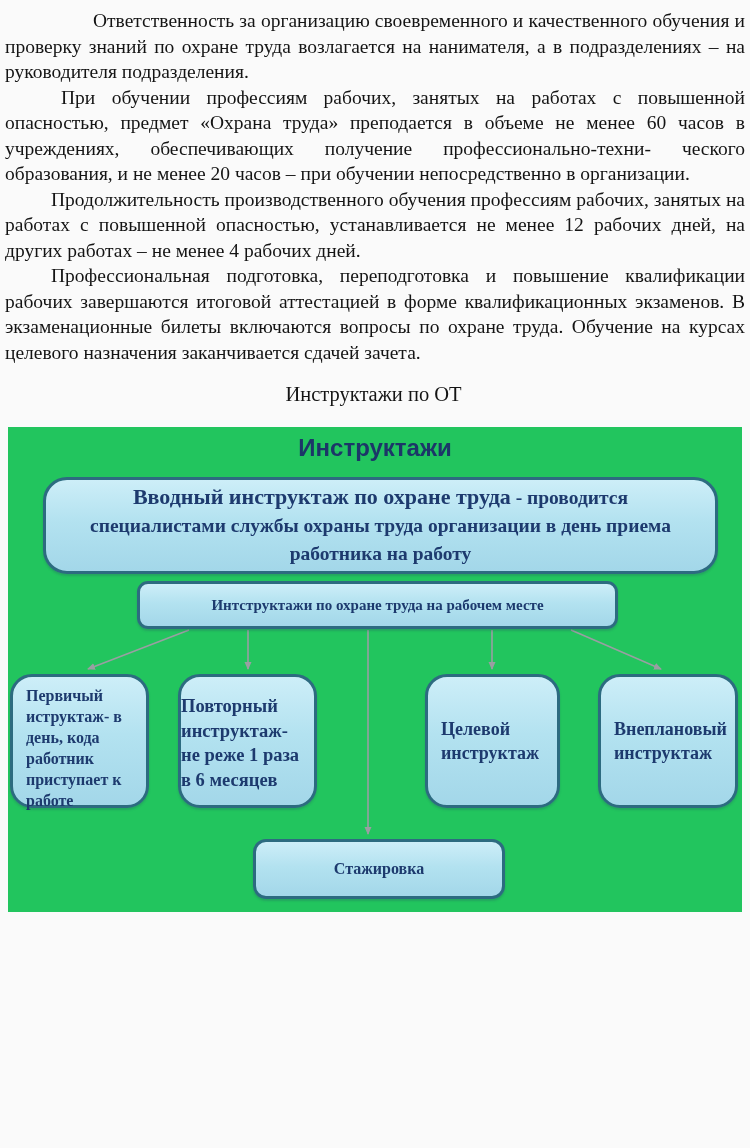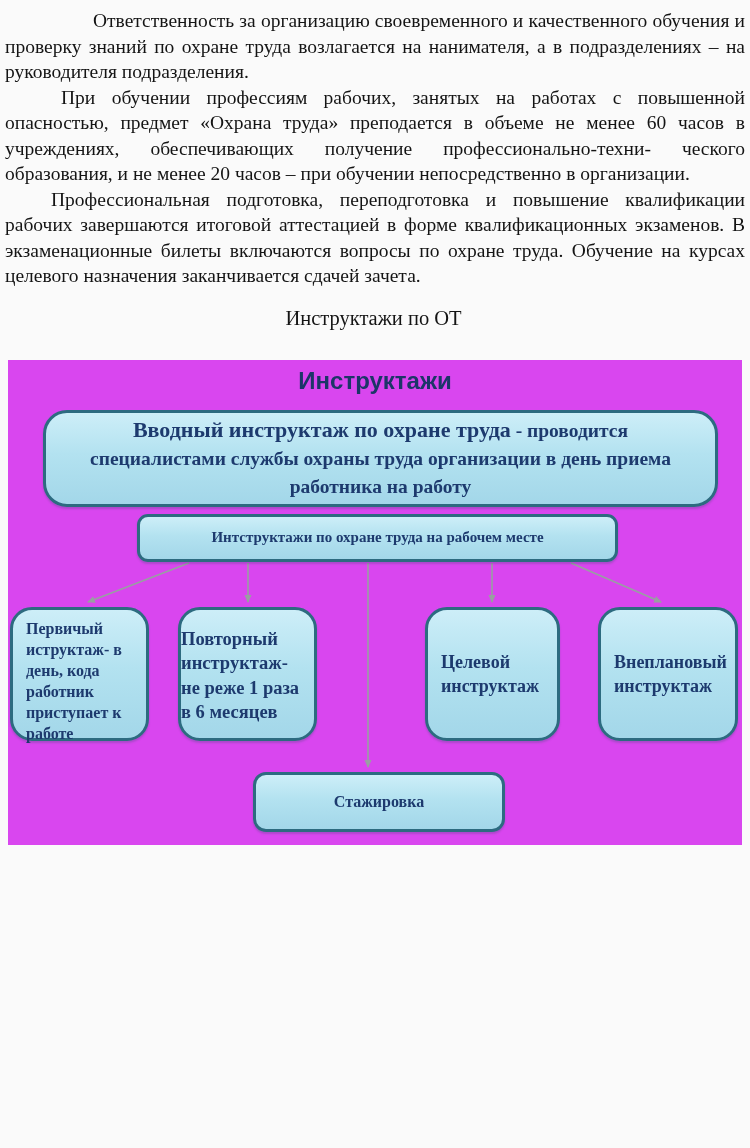--- a/index.html
+++ b/index.html
@@ -27,22 +27,22 @@
     font-size: 20.5px;
     font-weight: normal;
     text-align: center;
     line-height: 24px;
   }
   
   .diagram {
     position: relative;
     width: 734px;
     height: 485px;
-    margin: 30px 8px 0 8px;
-    background: #d946ef;
+    margin: 21px 8px 0 8px;
+    background: #22c55e;
   }
   .d-title {
     position: absolute;
     top: 7px; left: 0; width: 100%;
     text-align: center;
     font-family: "Liberation Sans", "DejaVu Sans", sans-serif;
     font-weight: bold;
     font-size: 24px;
     color: #1c3668;
   }
@@ -104,20 +104,21 @@
   }
 </style>
 </head>
 <body>
 
 <main class="page">
 
   <section class="doc-text">
     <p>Ответственность за организацию своевременного и качественного обучения и проверку знаний по охране труда возлагается на нанимателя, а в подразделениях – на руководителя подразделения.</p>
     <p>При обучении профессиям рабочих, занятых на работах с повышенной опасностью, предмет «Охрана труда» преподается в объеме не менее 60 часов в учреждениях, обеспечивающих получение профессионально-техни- ческого образования, и не менее 20 часов – при обучении непосредственно в организации.</p>
+    <p>Продолжительность производственного обучения профессиям рабочих, занятых на работах с повышенной опасностью, устанавливается не менее 12 рабочих дней, на других работах – не менее 4 рабочих дней.</p>
     <p>Профессиональная подготовка, переподготовка и повышение квалификации рабочих завершаются итоговой аттестацией в форме квалификационных экзаменов. В экзаменационные билеты включаются вопросы по охране труда. Обучение на курсах целевого назначения заканчивается сдачей зачета.</p>
   </section>
 
   <h2 class="sec-head">Инструктажи по ОТ</h2>
 
   <figure class="diagram">
 
     <div class="d-title">Инструктажи</div>
 
     <svg class="connectors" width="734" height="485" viewBox="0 0 734 485" xmlns="http://www.w3.org/2000/svg">

